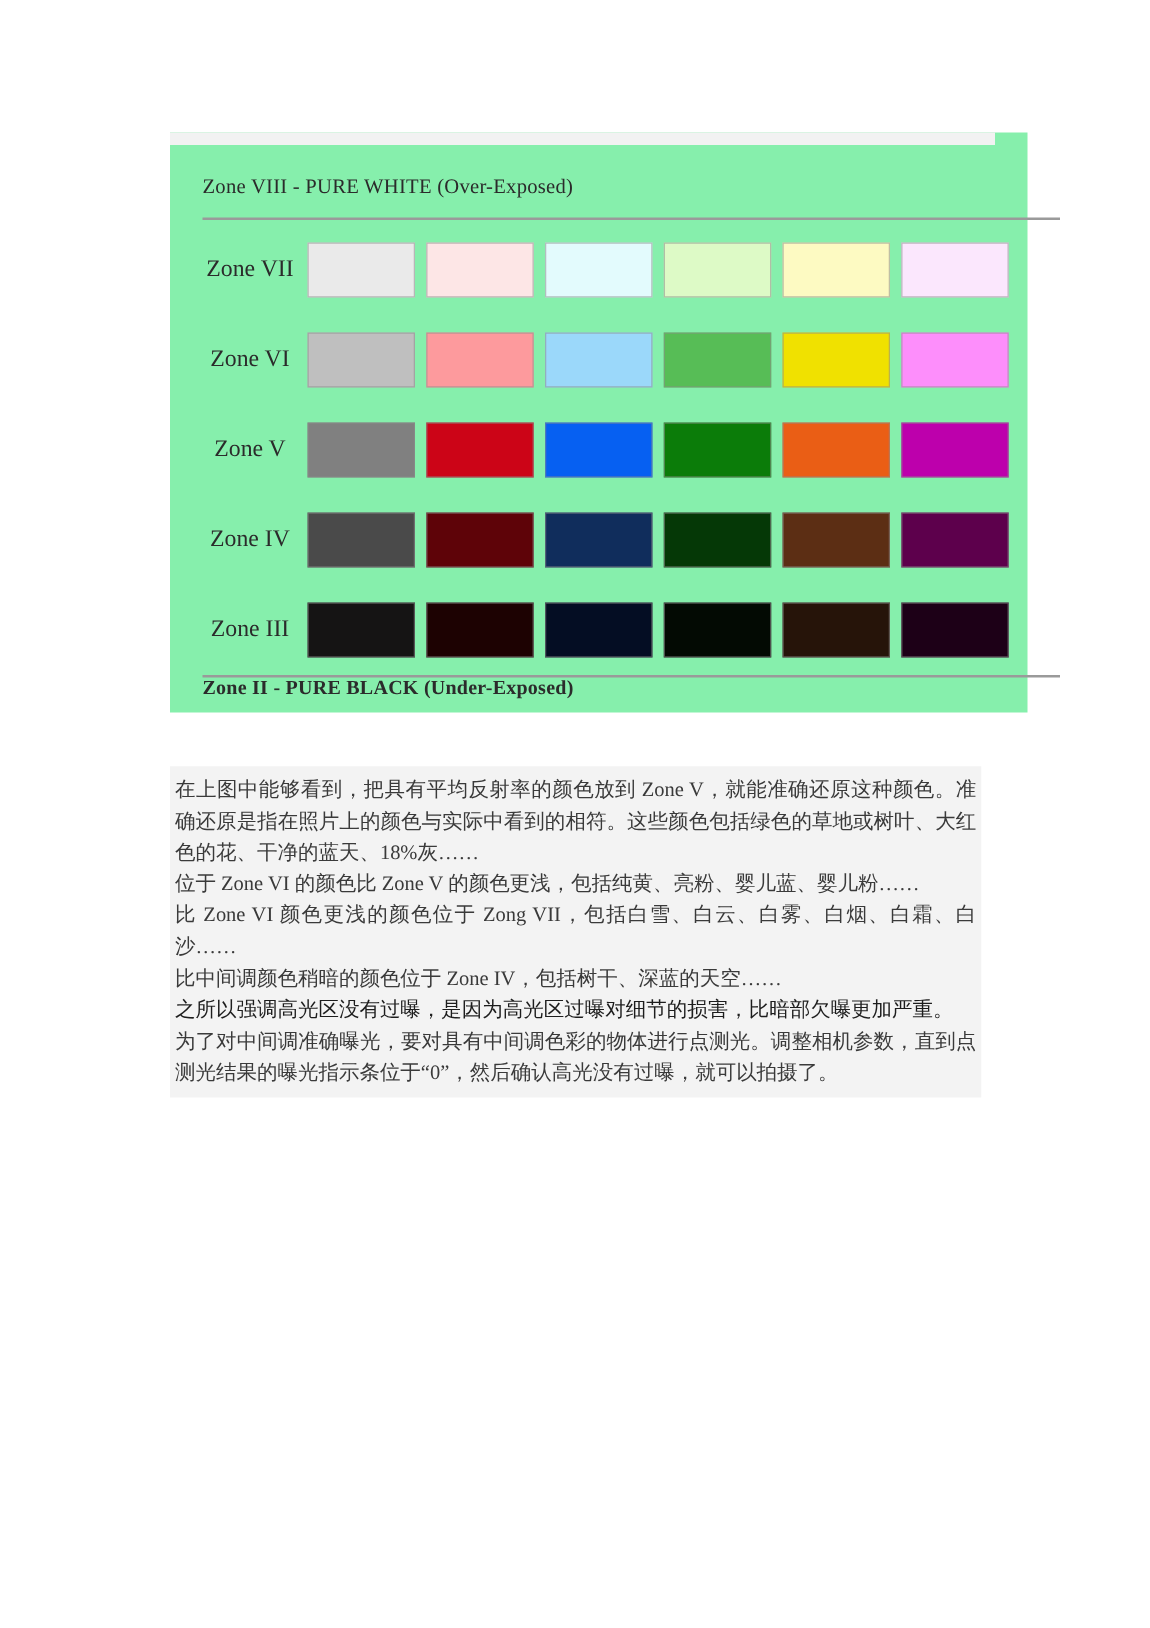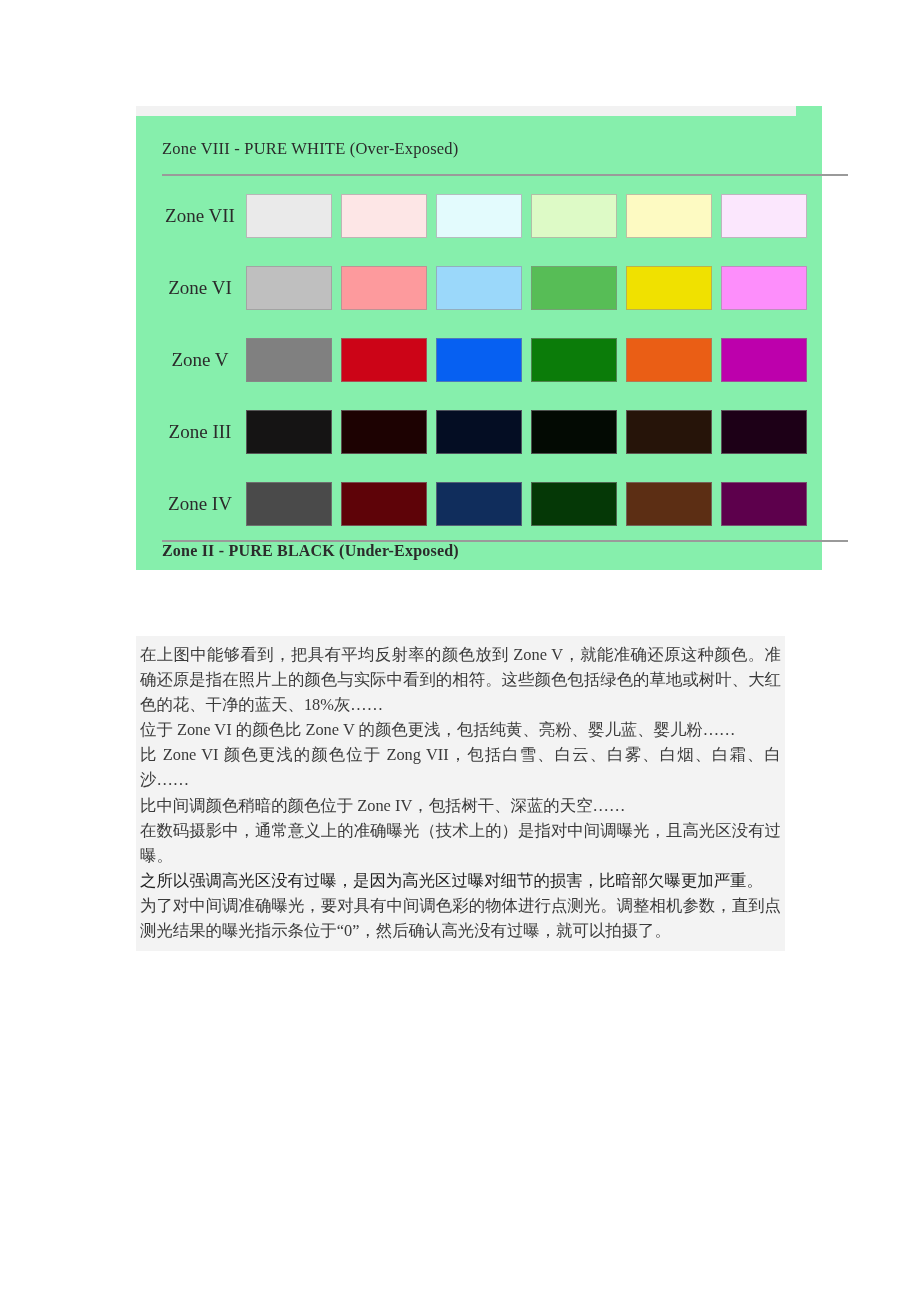--- a/index.html
+++ b/index.html
@@ -85,21 +85,21 @@
     box-sizing: border-box;
   }
   .swatch.outlined {
     border: 1px solid rgba(140,140,140,0.55);
   }
 
   
   #body-text {
     position: absolute;
     left: 136px;
-    top: 636px;
+    top: 613px;
     width: 649px;
     background: #f3f3f3;
     padding: 6px 0 8px 0;
   }
   #body-text p {
     margin: 0;
     padding: 0 4px 0 4px;
     font-family: "Liberation Serif", "DejaVu Serif", serif;
     font-size: 16.4px;
     line-height: 25.1px;
@@ -153,50 +153,49 @@
           <div class="swatch-strip">
             <div class="swatch outlined" style="background: rgb(128, 128, 128);"></div>
             <div class="swatch outlined" style="background: rgb(204, 4, 23);"></div>
             <div class="swatch outlined" style="background: rgb(6, 96, 242);"></div>
             <div class="swatch outlined" style="background: rgb(11, 124, 9);"></div>
             <div class="swatch outlined" style="background: rgb(234, 94, 21);"></div>
             <div class="swatch outlined" style="background: rgb(189, 0, 172);"></div>
           </div>
         </div>
         <div class="zone-row">
+          <div class="zone-label">Zone IV</div>
+          <div class="swatch-strip">
+            <div class="swatch outlined" style="background: rgb(74, 74, 74);"></div>
+            <div class="swatch outlined" style="background: rgb(94, 3, 8);"></div>
+            <div class="swatch outlined" style="background: rgb(16, 45, 92);"></div>
+            <div class="swatch outlined" style="background: rgb(5, 56, 6);"></div>
+            <div class="swatch outlined" style="background: rgb(92, 46, 20);"></div>
+            <div class="swatch outlined" style="background: rgb(93, 0, 76);"></div>
+          </div>
+        </div>
+        <div class="zone-row">
           <div class="zone-label">Zone III</div>
           <div class="swatch-strip">
             <div class="swatch outlined" style="background: rgb(21, 20, 20);"></div>
             <div class="swatch outlined" style="background: rgb(29, 2, 2);"></div>
             <div class="swatch outlined" style="background: rgb(4, 13, 35);"></div>
             <div class="swatch outlined" style="background: rgb(3, 10, 3);"></div>
             <div class="swatch outlined" style="background: rgb(38, 20, 9);"></div>
             <div class="swatch outlined" style="background: rgb(29, 0, 23);"></div>
           </div>
         </div>
-        <div class="zone-row">
-          <div class="zone-label">Zone IV</div>
-          <div class="swatch-strip">
-            <div class="swatch outlined" style="background: rgb(74, 74, 74);"></div>
-            <div class="swatch outlined" style="background: rgb(94, 3, 8);"></div>
-            <div class="swatch outlined" style="background: rgb(16, 45, 92);"></div>
-            <div class="swatch outlined" style="background: rgb(5, 56, 6);"></div>
-            <div class="swatch outlined" style="background: rgb(92, 46, 20);"></div>
-            <div class="swatch outlined" style="background: rgb(93, 0, 76);"></div>
-          </div>
-        </div>
       </div>
 
     <div class="rule lower"></div>
 
     <div class="zone-caption bottom">Zone II - PURE BLACK (Under-Exposed)</div>
   </div>
 </div>
 
 <div id="body-text">
     <p>在上图中能够看到，把具有平均反射率的颜色放到 Zone V，就能准确还原这种颜色。准确还原是指在照片上的颜色与实际中看到的相符。这些颜色包括绿色的草地或树叶、大红色的花、干净的蓝天、18%灰……</p>
     <p>位于 Zone VI 的颜色比 Zone V 的颜色更浅，包括纯黄、亮粉、婴儿蓝、婴儿粉……</p>
     <p>比 Zone VI 颜色更浅的颜色位于 Zong VII，包括白雪、白云、白雾、白烟、白霜、白沙……</p>
     <p>比中间调颜色稍暗的颜色位于 Zone IV，包括树干、深蓝的天空……</p>
-    <p>在数码摄影中，通常意义上的准确曝光（技术上的）是指对中间调曝光，且高光区没有过曝。</p>
     <p class="bold">之所以强调高光区没有过曝，是因为高光区过曝对细节的损害，比暗部欠曝更加严重。</p>
     <p>为了对中间调准确曝光，要对具有中间调色彩的物体进行点测光。调整相机参数，直到点测光结果的曝光指示条位于“0”，然后确认高光没有过曝，就可以拍摄了。</p>
   </div>
 
 </body></html>

